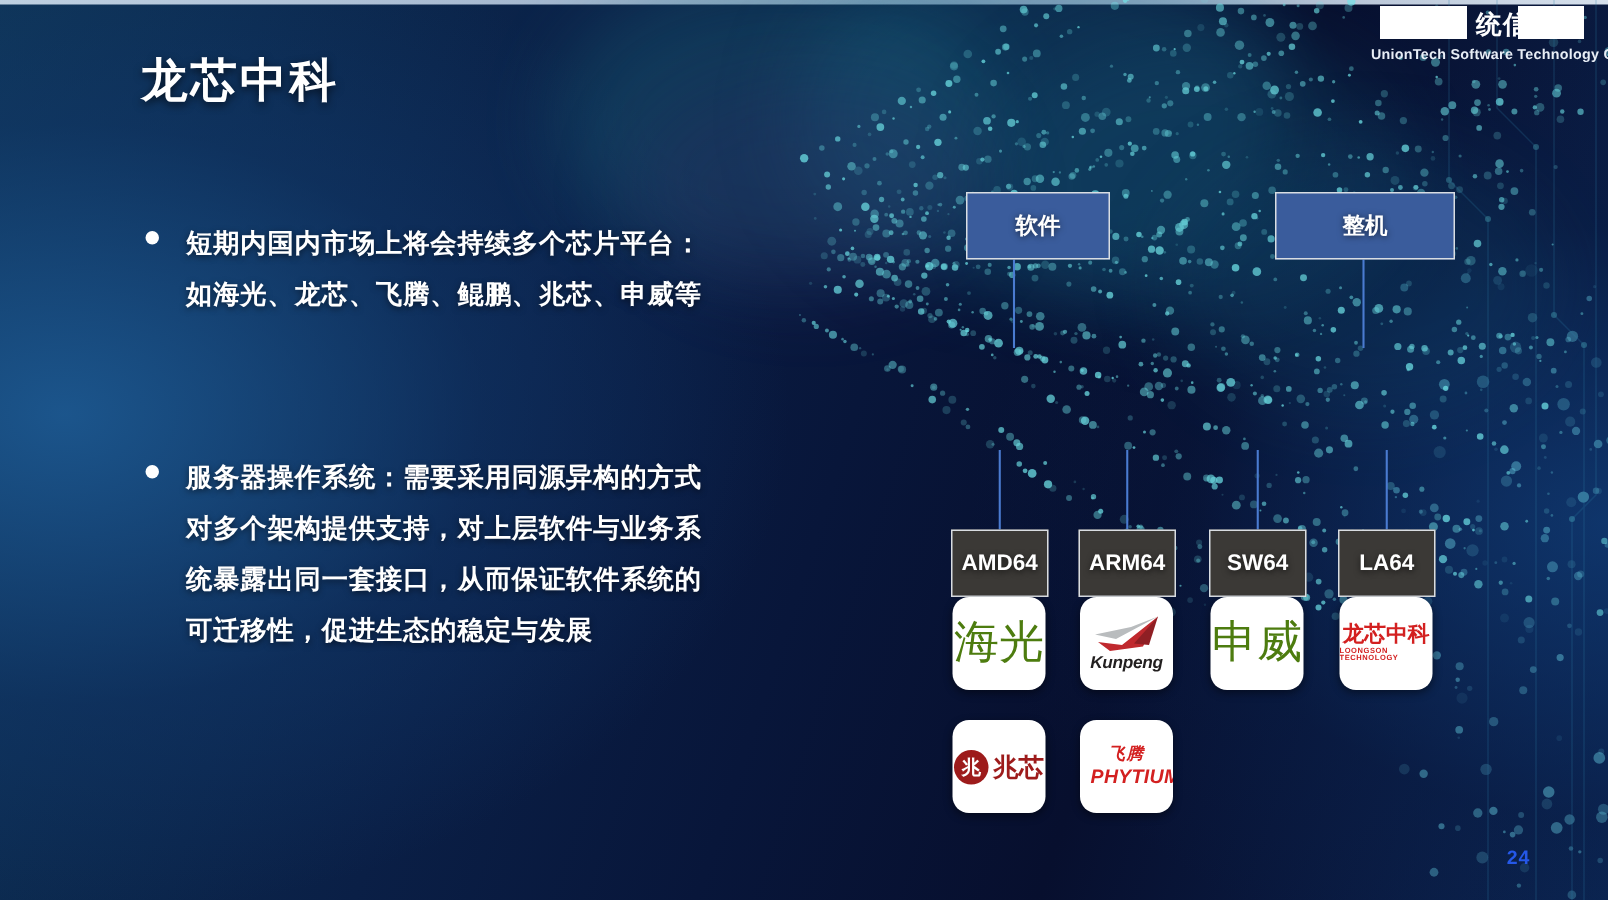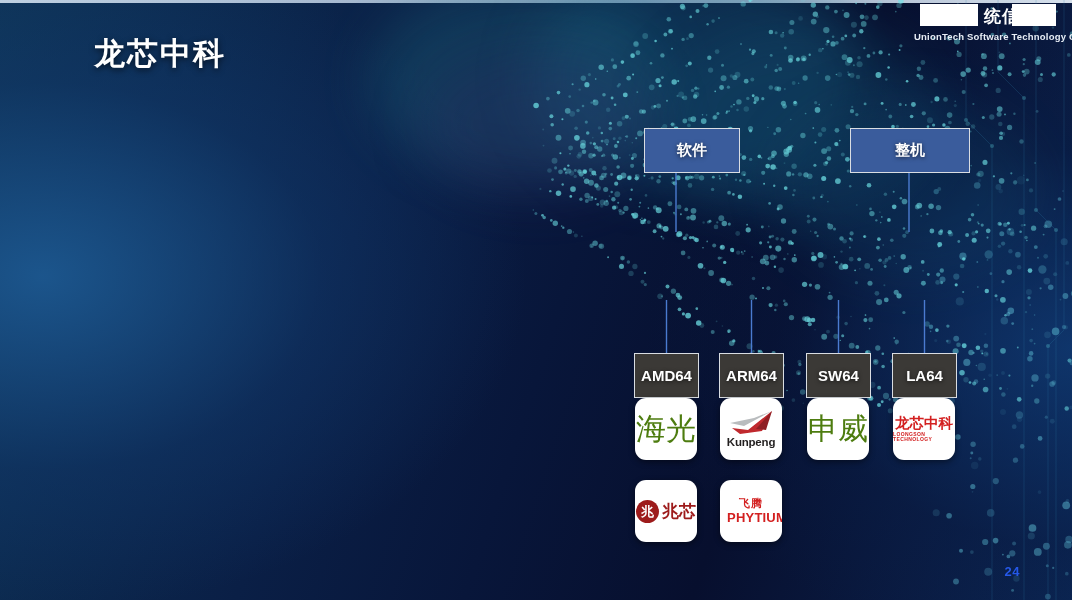--- a/index.html
+++ b/index.html
@@ -143,21 +143,21 @@
     box-shadow: 0 2px 6px rgba(0,0,0,0.45);
     display: flex;
     flex-direction: column;
     align-items: center;
     justify-content: center;
     overflow: hidden;
   }
   .lr1 { top: 270px; }
   .lr2 { top: 352px; }
   .lc1 { left: 7px;   }
-  .lc2 { left: 92px;  }
+  .lc2 { left: 92px; font-style: italic;  }
   .lc3 { left: 179px; }
   .lc4 { left: 265px; }
 
   .logo-cn-red {
     font-size: 30px;
     font-weight: normal;
     color: #4d7c0f;
     letter-spacing: 0px;
     line-height: 1;
   }
@@ -1573,20 +1573,34 @@
         <circle cx="40" cy="146" r="2"></circle>
       <circle cx="72" cy="98" r="2"></circle>
         <circle cx="84" cy="210" r="2"></circle>
       <circle cx="104" cy="230" r="2"></circle>
         <circle cx="96" cy="346" r="2"></circle>
     </g>
   </svg>
 
   <div class="page-title">龙芯中科</div>
 
+  <div class="bullets">
+    <div class="bullet-row">
+      <span class="bullet-dot"></span>
+      <div class="bullet-text">短期内国内市场上将会持续多个芯片平台：
+如海光、龙芯、飞腾、鲲鹏、兆芯、申威等</div>
+    </div>
+    <div class="bullet-row">
+      <span class="bullet-dot"></span>
+      <div class="bullet-text">服务器操作系统：需要采用同源异构的方式
+对多个架构提供支持，对上层软件与业务系
+统暴露出同一套接口，从而保证软件系统的
+可迁移性，促进生态的稳定与发展</div>
+    </div>
+  </div>
 
   <div class="diagram">
 
     <svg class="connectors" viewBox="0 0 340 420">
       <g stroke="#4a7bd0" stroke-width="1.4" fill="none">
 
         <path d="M48 45 L48 104"></path>
 
         <path d="M281 45 L281 104"></path>
 

